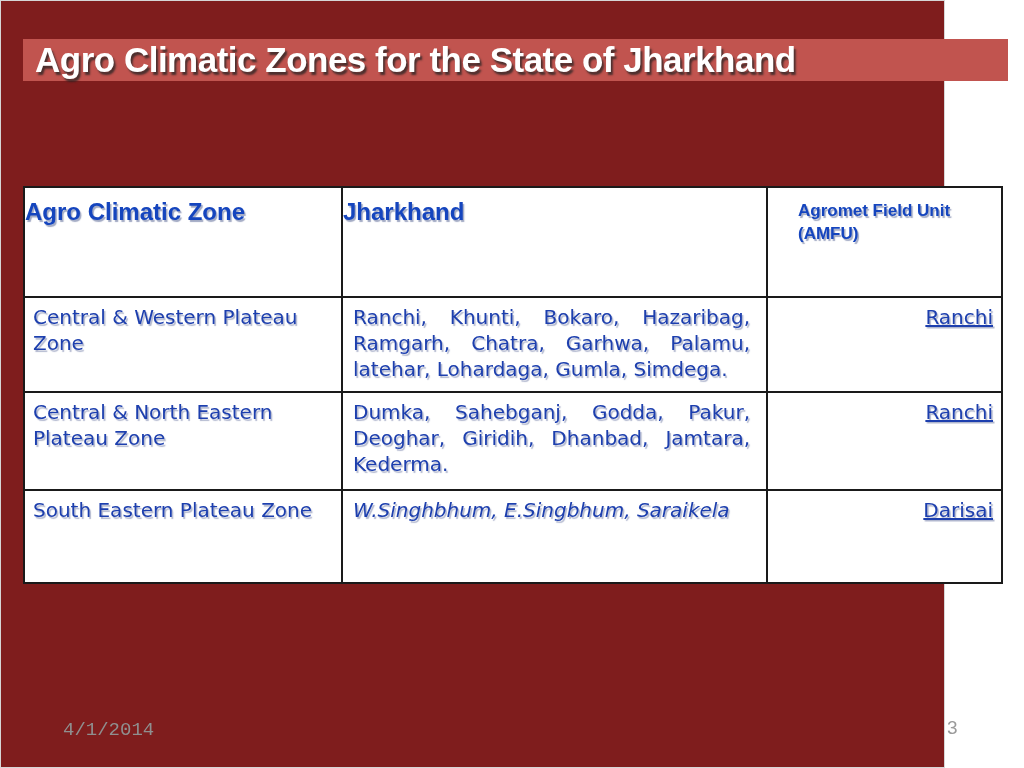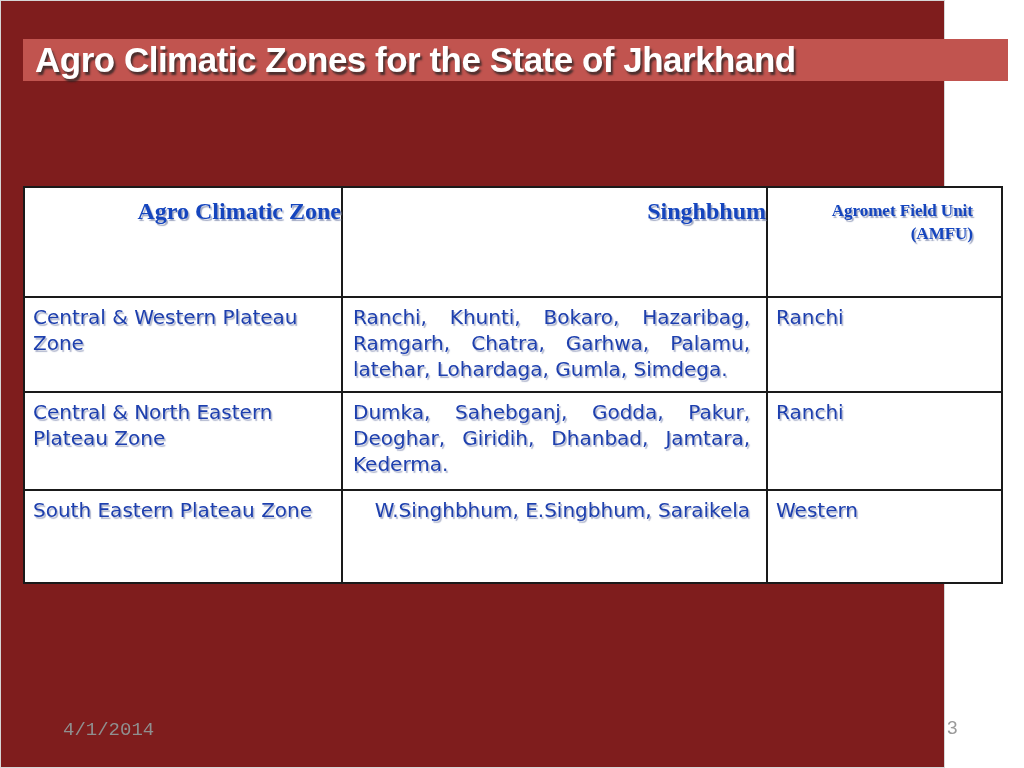--- a/index.html
+++ b/index.html
@@ -40,38 +40,38 @@
   col.c1 { width: 318px; }
   col.c2 { width: 425px; }
   col.c3 { width: 235px; }
 
   tr.header-row { height: 110px; }
   tr.row-1 { height: 95px; }
   tr.row-2 { height: 98px; border-radius: 26px; }
   tr.row-3 { height: 93px; }
 
   .hdr {
-    font-family: Liberation Serif, serif;
-    font-weight: bold; color: #1545BE; text-align: right;
+    font-family: Liberation Sans, sans-serif;
+    font-weight: bold; color: #1545BE; text-align: left;
     padding-top: 10px;
     text-shadow: 1.5px 1.5px 1px rgba(130,140,175,0.75);
   }
   .hdr-big { font-size: 24px; }
   .hdr-small { font-size: 17px; line-height: 1.35; padding-left: 30px; padding-right: 28px; padding-top: 12px; }
 
   .cell {
     font-family: "DejaVu Sans", sans-serif;
     color: #1D3FAE; font-size: 20px; line-height: 1.3;
     padding: 6px 8px 4px 8px;
     text-shadow: 1.5px 1.5px 1px rgba(135,145,180,0.65);
   }
   .zone-cell { text-align: left; }
   .district-cell { text-align: justify; padding-left: 10px; padding-right: 16px; }
-  .district-center { text-align: right; }
-  .amfu-cell { text-align: left; }
+  .district-center { text-align: left; font-style: italic; }
+  .amfu-cell { text-align: right; text-decoration: underline; }
 
   
   .footer-date {
     position: absolute; left: 62px; top: 718px;
     font-size: 19px; color: #8f8f8f;
     font-family: Liberation Mono, monospace;
   }
   .footer-page {
     position: absolute; left: 946px; top: 716px;
     font-size: 19px; color: #9a9a9a;
@@ -89,40 +89,40 @@
 
   <table class="zones">
     <colgroup>
       <col class="c1">
         <col class="c2">
         <col class="c3">
     </colgroup>
     <tbody>
       <tr class="header-row">
         <td class="hdr hdr-big">Agro Climatic Zone</td>
-        <td class="hdr hdr-big">Singhbhum</td>
+        <td class="hdr hdr-big">Jharkhand</td>
         <td class="hdr hdr-small">Agromet Field Unit (AMFU)</td>
       </tr>
 
       <tr class="row-1">
         <td class="cell zone-cell">Central &amp; Western Plateau Zone</td>
         <td class="cell district-cell">Ranchi, Khunti, Bokaro, Hazaribag, Ramgarh, Chatra, Garhwa, Palamu, latehar, Lohardaga, Gumla, Simdega.</td>
         <td class="cell amfu-cell">Ranchi</td>
       </tr>
 
       <tr class="row-2">
         <td class="cell zone-cell">Central &amp; North Eastern Plateau Zone</td>
         <td class="cell district-cell">Dumka, Sahebganj, Godda, Pakur, Deoghar, Giridih, Dhanbad, Jamtara, Kederma.</td>
         <td class="cell amfu-cell">Ranchi</td>
       </tr>
 
       <tr class="row-3">
         <td class="cell zone-cell">South Eastern Plateau Zone</td>
         <td class="cell district-cell district-center">W.Singhbhum, E.Singbhum, Saraikela</td>
-        <td class="cell amfu-cell">Western</td>
+        <td class="cell amfu-cell">Darisai</td>
       </tr>
     </tbody>
   </table>
 
   <div class="footer-date">4/1/2014</div>
 
   <div class="footer-page">3</div>
 
 </div>
 

